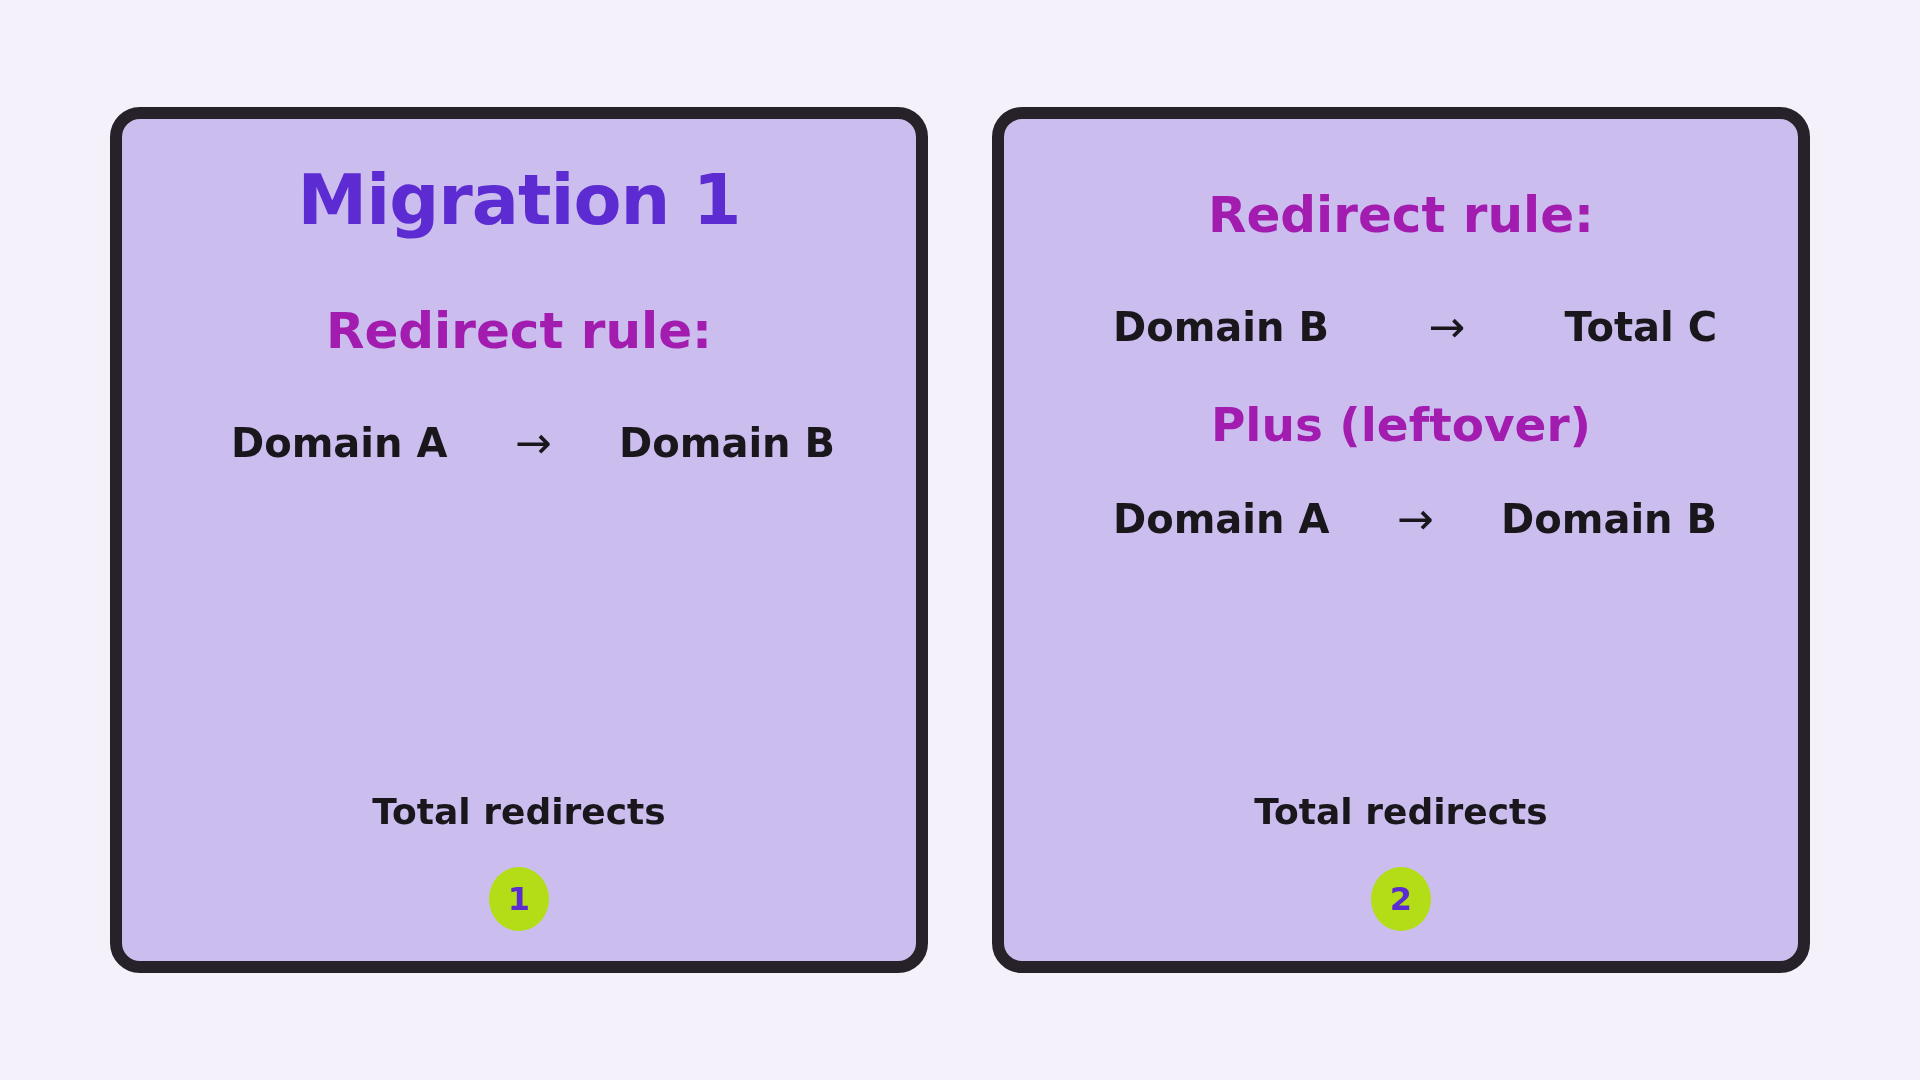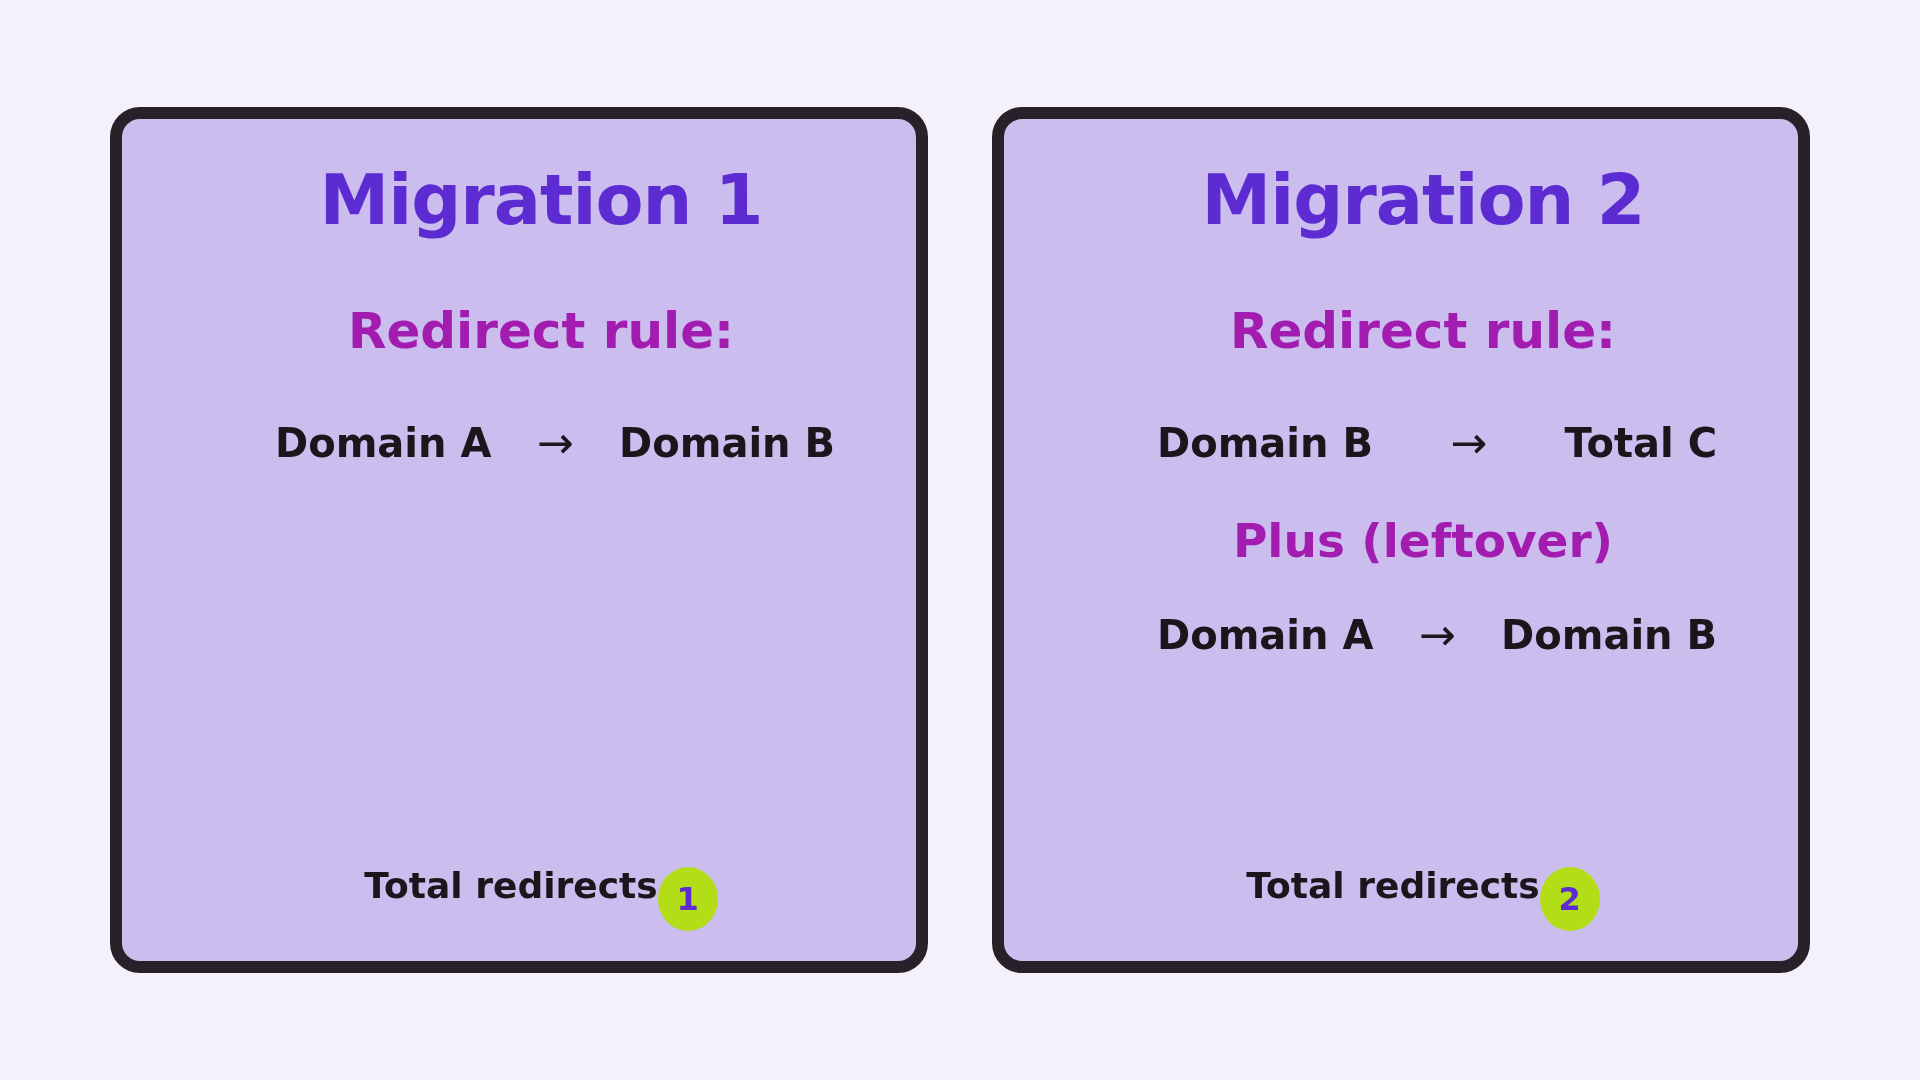--- a/index.html
+++ b/index.html
@@ -22,21 +22,20 @@
   .card {
     box-sizing: border-box;
     width: 818px;
     height: 866px;
     background: #cbbdee;
     border: 12px solid #27222a;
     border-radius: 30px;
     display: flex;
     flex-direction: column;
     align-items: center;
-    padding-left: 44px;
   }
   .card-title {
     margin-top: 46px;
     font-size: 70px;
     font-weight: bold;
     letter-spacing: -1px;
     line-height: 1;
     color: #5c2bd1;
   }
   .rule-heading {
@@ -72,22 +71,23 @@
     margin-top: 50px;
     font-size: 47px;
     font-weight: bold;
     line-height: 52px;
     color: #a21caf;
   }
   .card-footer {
     margin-top: auto;
     padding-bottom: 30px;
     display: flex;
-    flex-direction: row;
+    flex-direction: column;
     align-items: center;
+    gap: 8px;
   }
   .total-label {
     font-size: 36px;
     font-weight: bold;
     line-height: 42px;
     color: #19171c;
   }
   .total-badge {
     margin-top: 26px;
     width: 60px;
@@ -115,21 +115,20 @@
       <span class="arrow">→</span>
       <span class="domain">Domain B</span>
     </div>
     <div class="card-footer">
       <div class="total-label">Total redirects</div>
       <div class="total-badge">1</div>
     </div>
   </div>
 
   <div class="card">
-    <div class="card-title">Migration 2</div>
     <div class="rule-heading">Redirect rule:</div>
     <div class="rule-row">
       <span class="domain">Domain B</span>
       <span class="arrow">→</span>
       <span class="domain">Total C</span>
     </div>
     <div class="plus-heading">Plus (leftover)</div>
     <div class="rule-row leftover">
       <span class="domain">Domain A</span>
       <span class="arrow">→</span>

